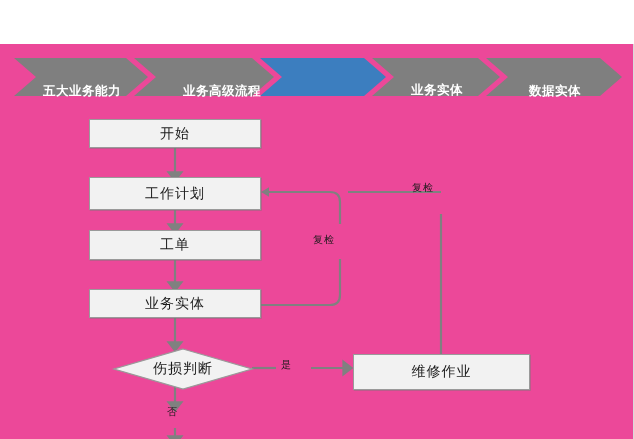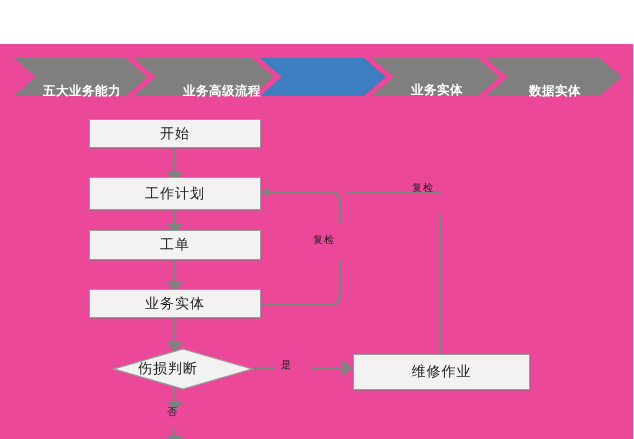--- a/index.html
+++ b/index.html
@@ -159,21 +159,21 @@
     <span>工单</span>
   </div>
 
   <div class="node" style="left:89px;  top:245px; width:172px; height:29px;">
     <span>业务实体</span>
   </div>
 
   <svg style="position:absolute; left:111px; top:303px;" width="144" height="44" viewBox="0 0 144 44">
     <polygon points="72,2 141,22 72,42 3,22" fill="#F2F2F2" stroke="#9A9A9A" stroke-width="1.3"></polygon>
   </svg>
-  <div class="diamond-label" style="left:96px; top:303px; width:144px; height:44px;">伤损判断</div>
+  <div class="diamond-label" style="left:111px; top:303px; width:144px; height:44px;">伤损判断</div>
 
   <div class="node" style="left:353px; top:310px; width:177px; height:36px;">
     <span>维修作业</span>
   </div>
 
 
   <div class="edge-label" style="left:313px; top:189px;">复检</div>
 
   <div class="edge-label" style="left:412px; top:137px;">复检</div>
 

